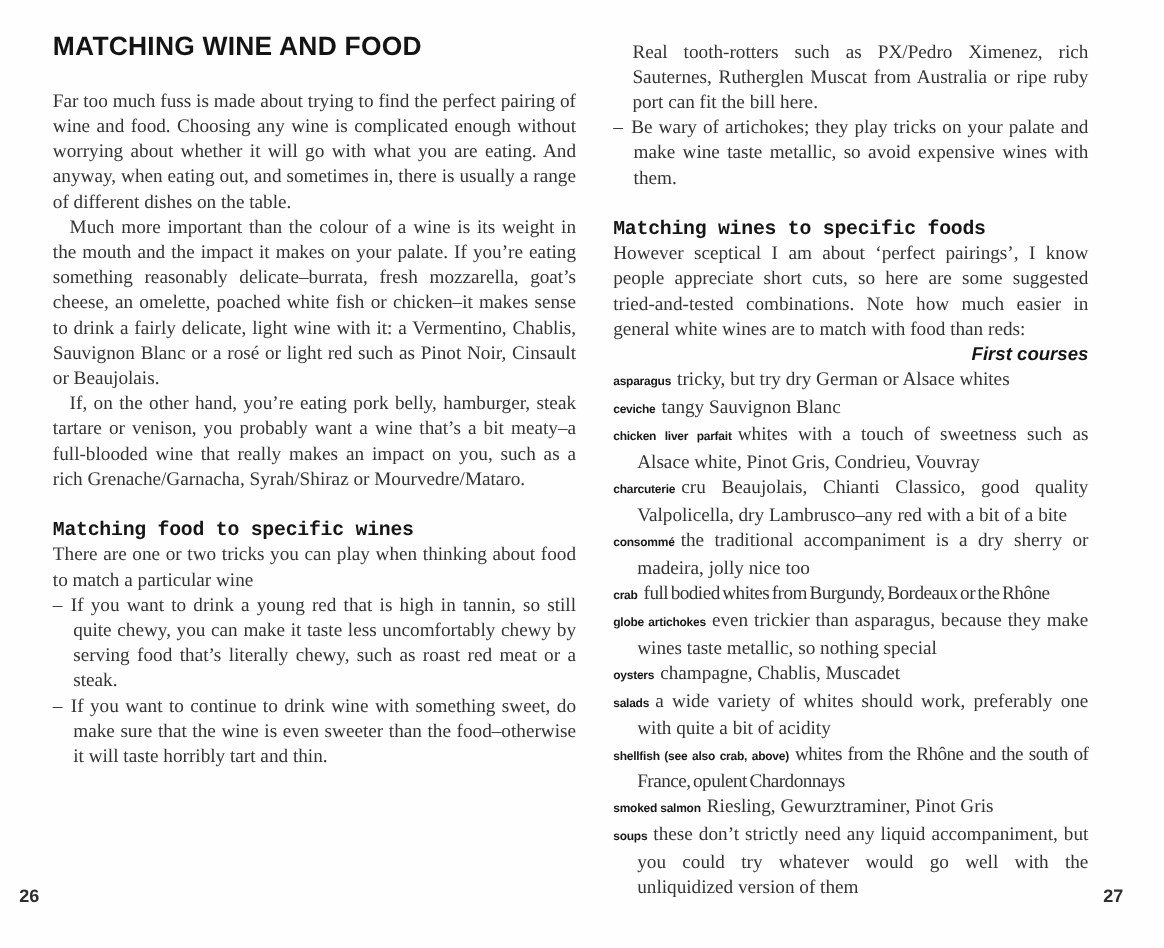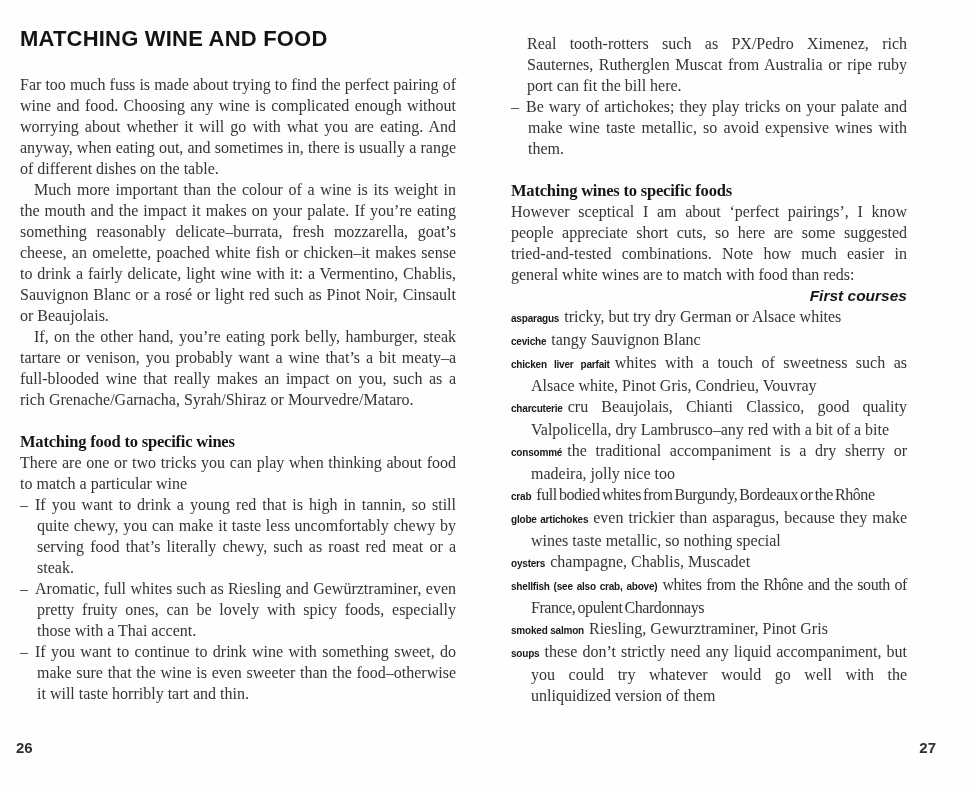--- a/index.html
+++ b/index.html
@@ -11,35 +11,35 @@
     overflow: hidden;
     font-family: "Liberation Serif", serif;
     color: #343434;
   }
   .col {
     position: absolute;
     font-size: 16px;
     line-height: 21px;
     text-align: justify;
   }
-  .col-left  { left: 20px; top: 28px; width: 436px; }
+  .col-left  { left: 44px; top: 28px; width: 436px; }
   .col-right { left: 511px; top: 33px; width: 396px; }
   .title {
     font-family: "Liberation Sans", sans-serif;
     font-weight: bold;
     font-size: 22px;
     letter-spacing: 0.2px;
     color: #141414;
     margin: 0 0 25px 0;
     text-align: left;
   }
   p { margin: 0; }
   p.ind { text-indent: 14px; }
   .subhead {
-    font-family: Liberation Serif, serif;
+    font-family: Liberation Mono, monospace;
     font-weight: bold;
     font-size: 16.5px;
     letter-spacing: -0.2px;
     color: #161616;
     margin-top: 21px;
     text-align: left;
   }
   .list-head {
     font-family: "Liberation Sans", sans-serif;
     font-weight: bold;
@@ -80,21 +80,20 @@
     <h1 class="title">MATCHING WINE AND FOOD</h1>
 
     <p>Far too much fuss is made about trying to find the perfect pairing of wine and food. Choosing any wine is complicated enough without worrying about whether it will go with what you are eating. And anyway, when eating out, and sometimes in, there is usually a range of different dishes on the table.</p>
     <p class="ind">Much more important than the colour of a wine is its weight in the mouth and the impact it makes on your palate. If you’re eating something reasonably delicate–burrata, fresh mozzarella, goat’s cheese, an omelette, poached white fish or chicken–it makes sense to drink a fairly delicate, light wine with it: a Vermentino, Chablis, Sauvignon Blanc or a rosé or light red such as Pinot Noir, Cinsault or Beaujolais.</p>
     <p class="ind">If, on the other hand, you’re eating pork belly, hamburger, steak tartare or venison, you probably want a wine that’s a bit meaty–a full-blooded wine that really makes an impact on you, such as a rich Grenache/Garnacha, Syrah/Shiraz or Mourvedre/Mataro.</p>
 
     <div class="subhead">Matching food to specific wines</div>
     <p>There are one or two tricks you can play when thinking about food to match a particular wine</p>
 
     <p class="bullet"><span class="dash">–</span><span>If you want to drink a young red that is high in tannin, so still quite chewy, you can make it taste less uncomfortably chewy by serving food that’s literally chewy, such as roast red meat or a steak.</span></p>
-    <p class="bullet"><span class="dash">–</span><span>Aromatic, full whites such as Riesling and Gewürztraminer, even pretty fruity ones, can be lovely with spicy foods, especially those with a Thai accent.</span></p>
     <p class="bullet"><span class="dash">–</span><span>If you want to continue to drink wine with something sweet, do make sure that the wine is even sweeter than the food–otherwise it will taste horribly tart and thin.</span></p>
   </div>
 
   <div class="col col-right">
     <p class="cont">Real tooth-rotters such as PX/Pedro Ximenez, rich Sauternes, Rutherglen Muscat from Australia or ripe ruby port can fit the bill here.</p>
 
     <p class="bullet"><span class="dash">–</span><span>Be wary of artichokes; they play tricks on your palate and make wine taste metallic, so avoid expensive wines with them.</span></p>
 
     <div class="subhead">Matching wines to specific foods</div>
     <p>However sceptical I am about ‘perfect pairings’, I know people appreciate short cuts, so here are some suggested tried-and-tested combinations. Note how much easier in general white wines are to match with food than reds:</p>
@@ -102,20 +101,21 @@
     <div class="list-head">First courses</div>
 
     <p class="entry"><b>asparagus</b><span>tricky, but try dry German or Alsace whites</span></p>
     <p class="entry"><b>ceviche</b><span>tangy Sauvignon Blanc</span></p>
     <p class="entry"><b>chicken liver parfait</b><span>whites with a touch of sweetness such as Alsace white, Pinot Gris, Condrieu, Vouvray</span></p>
     <p class="entry"><b>charcuterie</b><span>cru Beaujolais, Chianti Classico, good quality Valpolicella, dry Lambrusco–any red with a bit of a bite</span></p>
     <p class="entry"><b>consommé</b><span>the traditional accompaniment is a dry sherry or madeira, jolly nice too</span></p>
     <p class="entry tight"><b>crab</b><span>full bodied whites from Burgundy, Bordeaux or the Rhône</span></p>
     <p class="entry"><b>globe artichokes</b><span>even trickier than asparagus, because they make wines taste metallic, so nothing special</span></p>
     <p class="entry"><b>oysters</b><span>champagne, Chablis, Muscadet</span></p>
+    <p class="entry"><b>salads</b><span>a wide variety of whites should work, preferably one with quite a bit of acidity</span></p>
     <p class="entry tight"><b>shellfish (see also crab, above)</b><span>whites from the Rhône and the south of France, opulent Chardonnays</span></p>
     <p class="entry"><b>smoked salmon</b><span>Riesling, Gewurztraminer, Pinot Gris</span></p>
     <p class="entry"><b>soups</b><span>these don’t strictly need any liquid accompaniment, but you could try whatever would go well with the unliquidized version of them</span></p>
   </div>
 
   <div class="pagenum pagenum-left">26</div>
   <div class="pagenum pagenum-right">27</div>
 
 </div>
 

